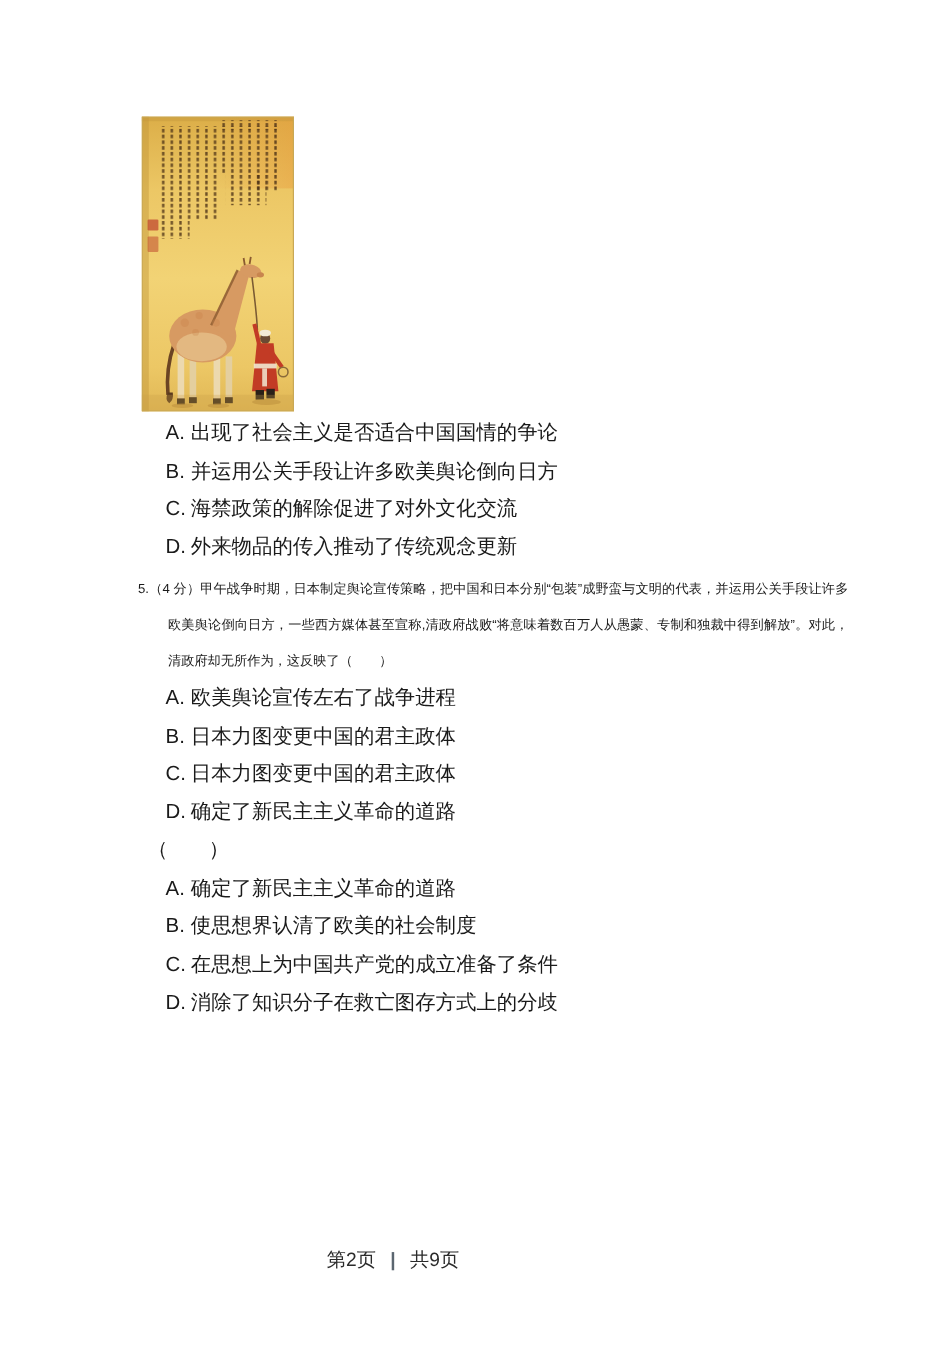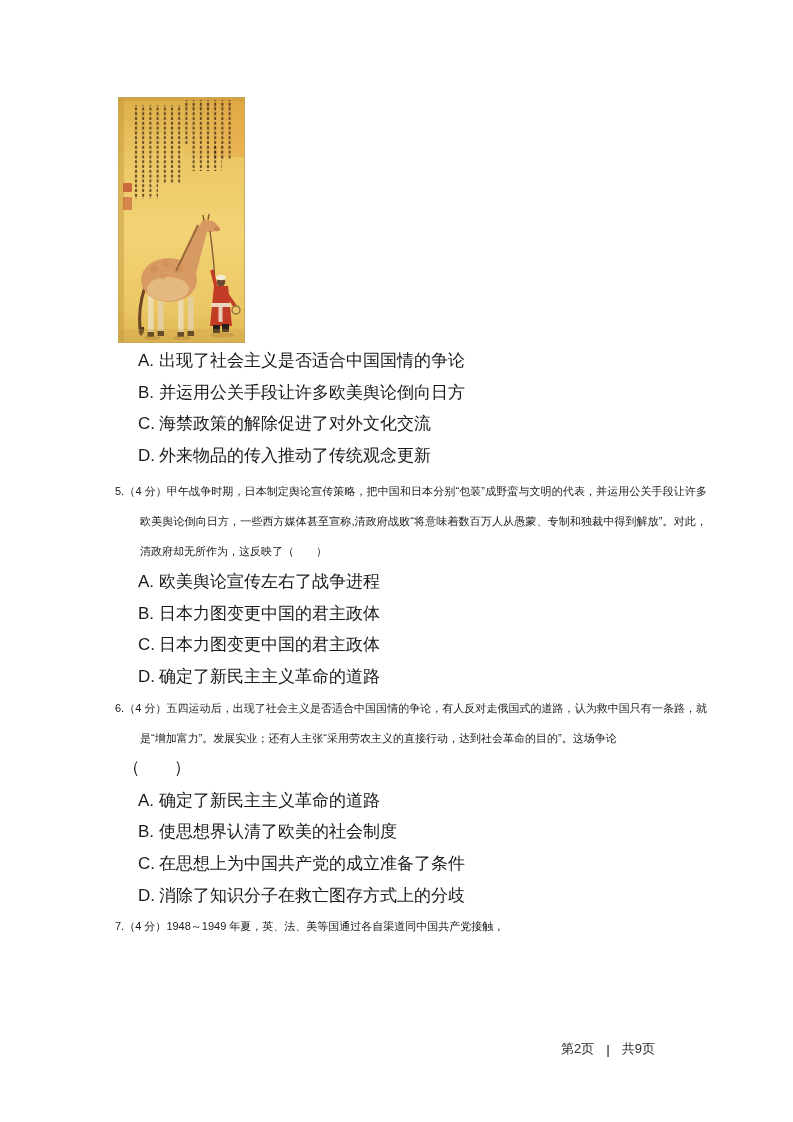--- a/index.html
+++ b/index.html
@@ -20,22 +20,22 @@
   .paren-line{margin-left:8px;line-height:30px;font-size:17px;}
   .options{margin-left:23px;}
   .q4-options{margin-top:2px;}
   .q5-options{margin-top:0;}
   .q6-options{margin-top:2px;}
   .option{display:flex;line-height:31.7px;font-size:17px;}
   .opt-label{flex:none;width:21px;}
   .opt-text{flex:1;}
   .footer{
     position:absolute;top:1040px;left:0;width:655px;
-    display:flex;justify-content:flex-end;align-items:center;gap:12px;
-    font-size:13px;color:#2b2b2b;
+    display:flex;justify-content:center;align-items:center;gap:12px;
+    font-size:16px;color:#2b2b2b;
   }
   .footer .sep{color:#5b6670;font-weight:bold;}
 </style>
 </head>
 <body>
 
 <div class="content">
 
   <figure class="painting" style="margin-left:3px;">
     <svg width="127" height="246" viewBox="0 0 127 246">
@@ -152,21 +152,20 @@
         <span class="opt-text">日本力图变更中国的君主政体</span>
       </div>
       <div class="option">
         <span class="opt-label">D.</span>
         <span class="opt-text">确定了新民主主义革命的道路</span>
       </div>
     </div>
   </div>
 
   <div class="question">
-    <p class="stem"><span>6.</span><span>（4 分）</span><span>五四运动后，出现了社会主义是否适合中国国情的争论，有人反对走俄国式的道路，认为救中国只有一条路，就是“增加富力”。发展实业；还有人主张“采用劳农主义的直接行动，达到社会革命的目的”。这场争论</span></p>
     <div class="paren-line">（　　）</div>
     <div class="options q6-options">
       <div class="option">
         <span class="opt-label">A.</span>
         <span class="opt-text">确定了新民主主义革命的道路</span>
       </div>
       <div class="option">
         <span class="opt-label">B.</span>
         <span class="opt-text">使思想界认清了欧美的社会制度</span>
       </div>
@@ -174,23 +173,20 @@
         <span class="opt-label">C.</span>
         <span class="opt-text">在思想上为中国共产党的成立准备了条件</span>
       </div>
       <div class="option">
         <span class="opt-label">D.</span>
         <span class="opt-text">消除了知识分子在救亡图存方式上的分歧</span>
       </div>
     </div>
   </div>
 
-  <div class="question">
-    <p class="stem"><span>7.</span><span>（4 分）</span><span>1948～1949 年夏，英、法、美等国通过各自渠道同中国共产党接触，</span></p>
-  </div>
 
 </div>
 
 <div class="footer">
   <span>第2页</span>
   <span class="sep">|</span>
   <span>共9页</span>
 </div>
 
 </body></html>

